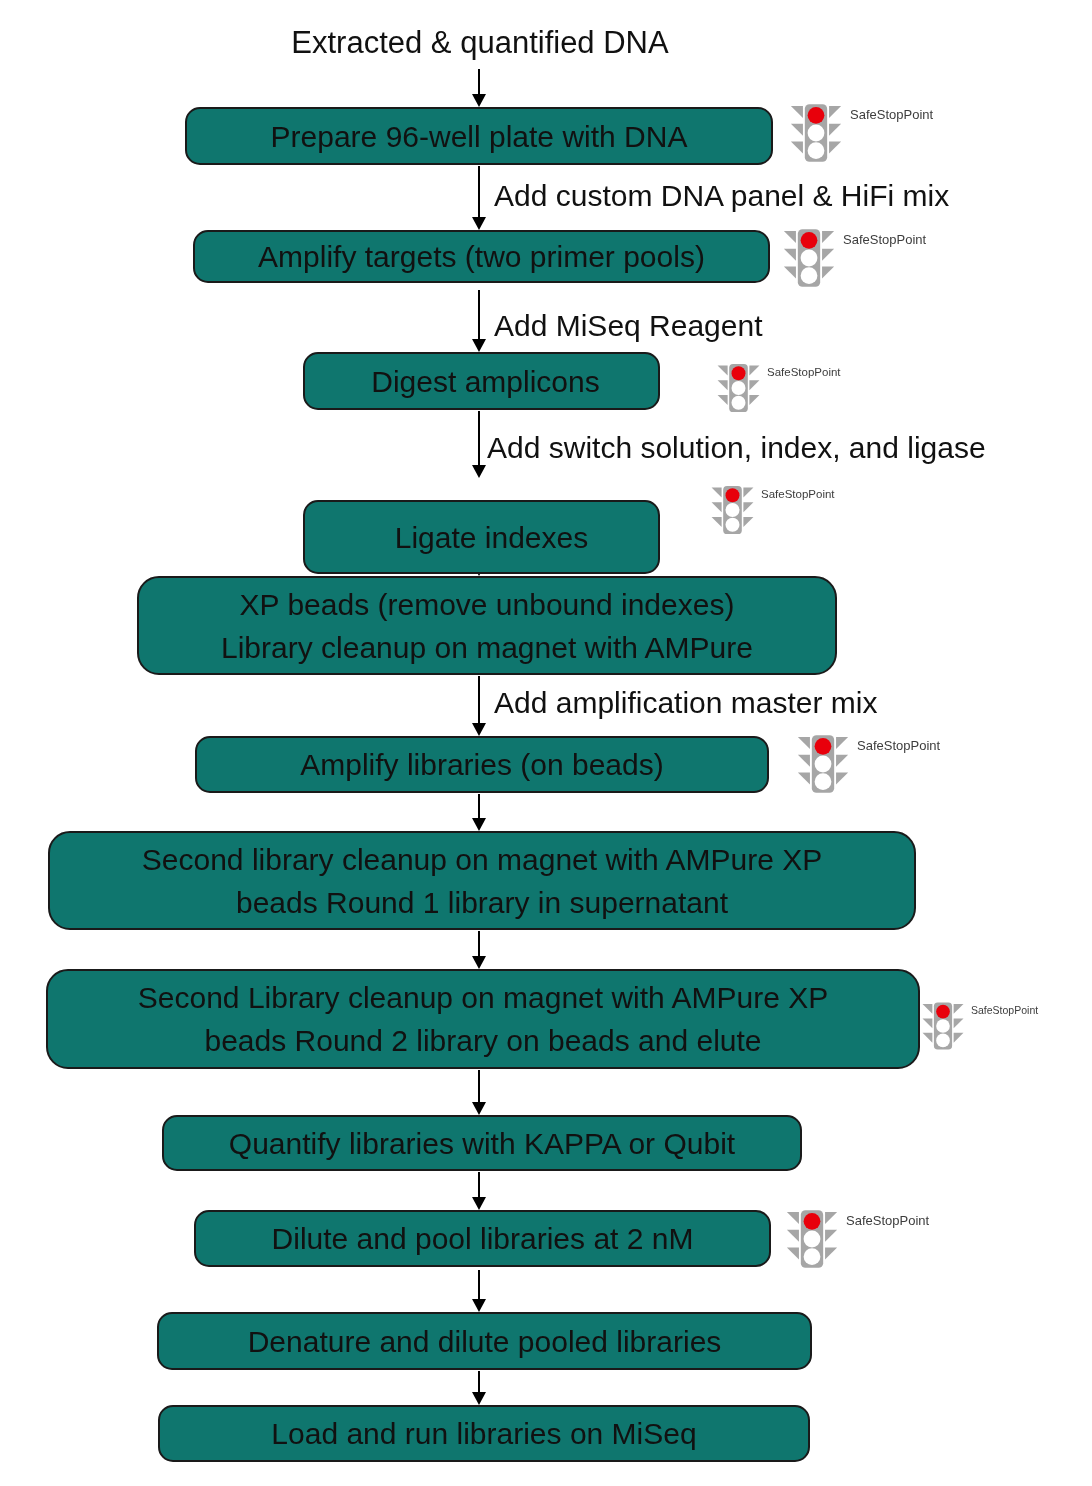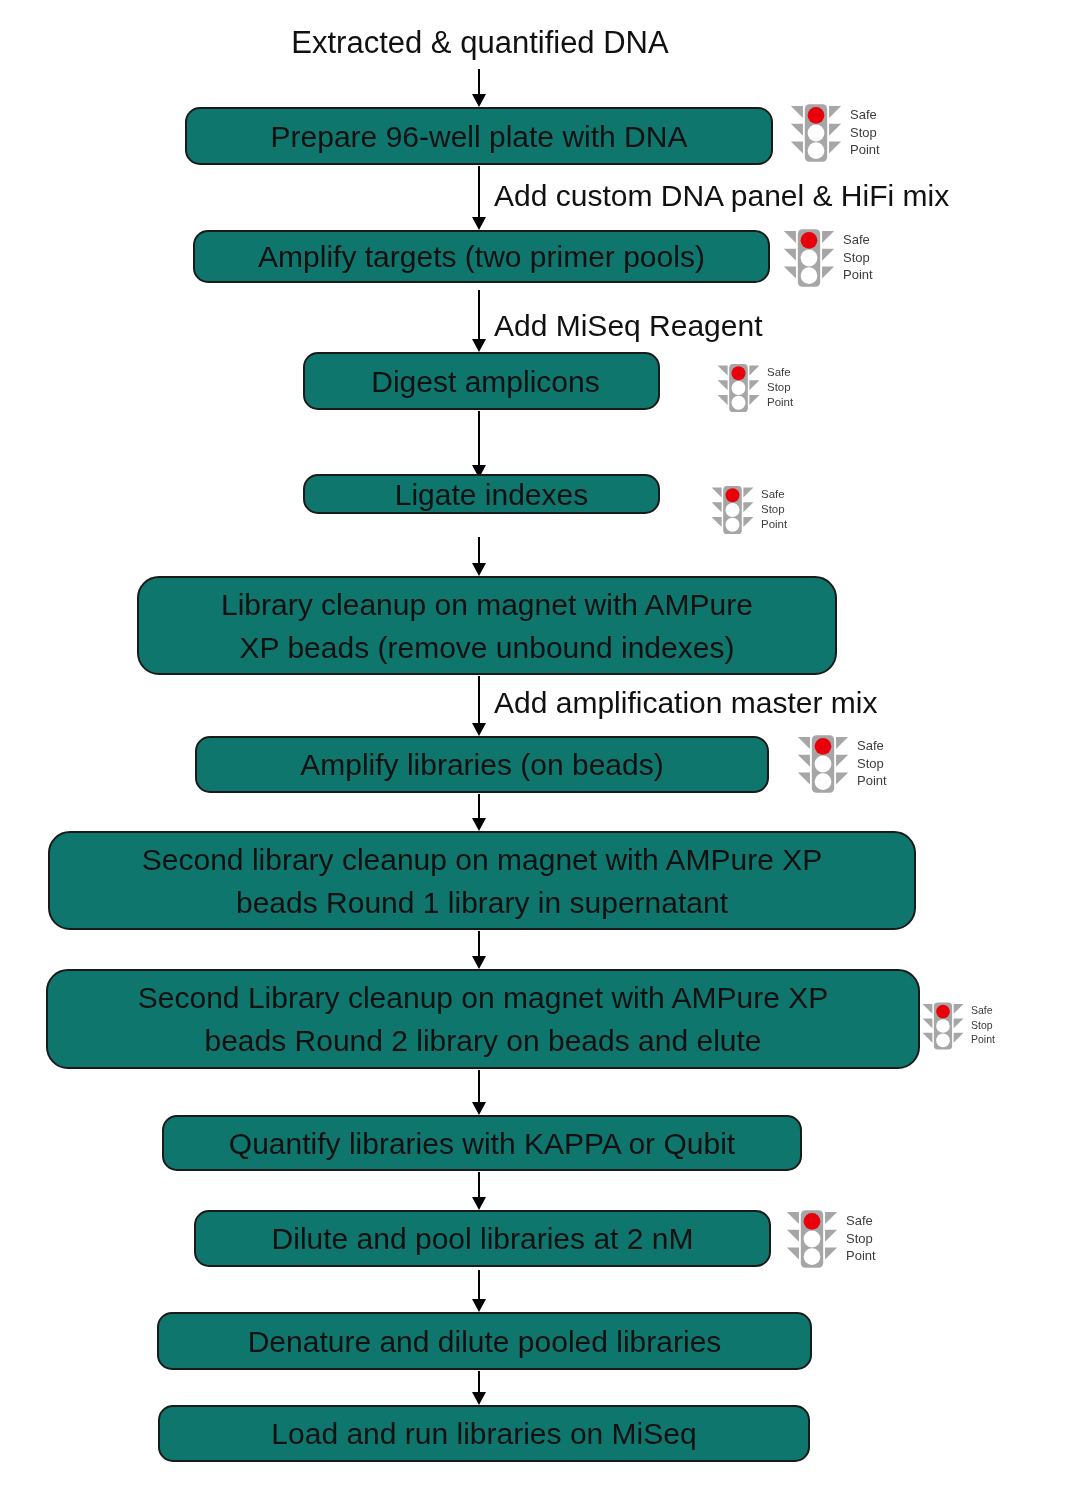--- a/index.html
+++ b/index.html
@@ -52,21 +52,21 @@
     width:0;height:0;
     border-left:7px solid transparent;
     border-right:7px solid transparent;
     border-top:13px solid #000;
   }
   .tl{position:absolute;display:flex;align-items:flex-start;}
   .tl-body{fill:var(--light-gray,#a6a6a6);}
   .tl-red{fill:var(--light-red,#e8000b);}
   .tl-white{fill:#ffffff;}
   .tl-text{
-    display:flex;flex-direction:column;
+    display:flex;flex-direction:row;
     margin-left:7px;padding-top:3px;
     font-size:13px;line-height:17.5px;
     color:var(--label-text,#3d3d3d);
     white-space:nowrap;
   }
   .tl.md .tl-text{font-size:11.5px;line-height:15px;padding-top:2px;margin-left:6px;}
   .tl.sm .tl-text{font-size:10.5px;line-height:14.5px;padding-top:2px;margin-left:6px;}
 </style>
 </head>
 <body>
@@ -119,37 +119,38 @@
       <div class="shaft"></div>
       <div class="head"></div>
     </div>
   <div class="arrow" style="left:479px;top:1371px;height:34px;">
       <div class="shaft"></div>
       <div class="head"></div>
     </div>
 
   <div class="edge-label" style="left:494px;top:177px;">Add custom DNA panel &amp; HiFi mix</div>
   <div class="edge-label" style="left:494px;top:307px;">Add MiSeq Reagent</div>
+  <div class="edge-label" style="left:487px;top:429px;">Add switch solution, index, and ligase</div>
   <div class="edge-label" style="left:494px;top:684px;">Add amplification master mix</div>
 
   <div class="node" style="left:185px;top:107px;width:588px;height:58px;">
       <span class="line">Prepare 96-well plate with DNA</span>
     </div>
   <div class="node" style="left:193px;top:230px;width:577px;height:53px;">
       <span class="line">Amplify targets (two primer pools)</span>
     </div>
   <div class="node" style="left:303px;top:352px;width:357px;height:58px;padding-left:8px;">
       <span class="line">Digest amplicons</span>
     </div>
-  <div class="node" style="left:303px;top:474px;width:357px;height:40px;padding-left:20px;">
+  <div class="node" style="left:303px;top:500px;width:357px;height:74px;padding-left:20px;">
       <span class="line">Ligate indexes</span>
     </div>
   <div class="node big" style="left:137px;top:576px;width:700px;height:99px;">
+      <span class="line">XP beads (remove unbound indexes)</span>
       <span class="line">Library cleanup on magnet with AMPure</span>
-      <span class="line">XP beads (remove unbound indexes)</span>
     </div>
   <div class="node" style="left:195px;top:736px;width:574px;height:57px;">
       <span class="line">Amplify libraries (on beads)</span>
     </div>
   <div class="node big" style="left:48px;top:831px;width:868px;height:99px;">
       <span class="line">Second library cleanup on magnet with AMPure XP</span>
       <span class="line">beads Round 1 library in supernatant</span>
     </div>
   <div class="node big" style="left:46px;top:969px;width:874px;height:100px;">
       <span class="line">Second Library cleanup on magnet with AMPure XP</span>

